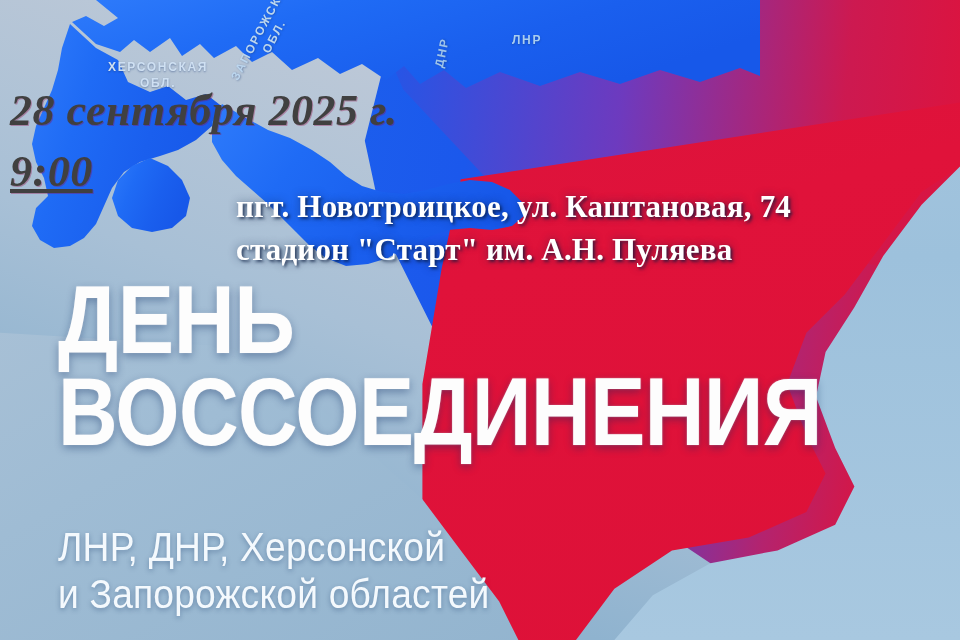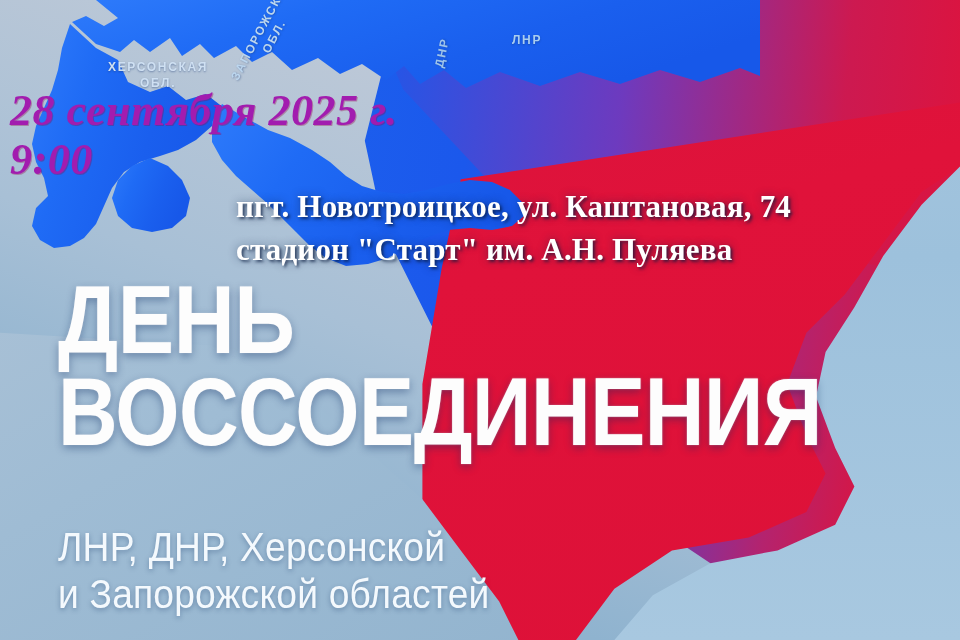--- a/index.html
+++ b/index.html
@@ -117,26 +117,26 @@
     transform:rotate(-78deg); transform-origin:left top;
     color:#9fc4ea;
   }
   #label-lnr{ left:512px; top:33px; font-size:12px; color:#a9cdf0; }
 
   
   #when{
     position:absolute;left:10px;top:88px;
     font-family:"Liberation Serif", serif;
     font-weight:700;font-style:italic;
-    color:#a21caf;
+    color:#404040;
     font-size:44px;line-height:1.06;
     letter-spacing:.5px;
     text-shadow:1px 1px 0 rgba(150,10,70,.35);
   }
-  #when .time{ display:block; margin-top:2px; }
+  #when .time{ display:block; margin-top:14px;text-decoration:underline; }
 
   
   #venue{
     position:absolute;left:236px;top:186px;
     font-family:"Liberation Serif", serif;
     font-weight:700;
     color:#ffffff;
     font-size:31px;line-height:1.38;
     letter-spacing:.2px;
     text-shadow:

